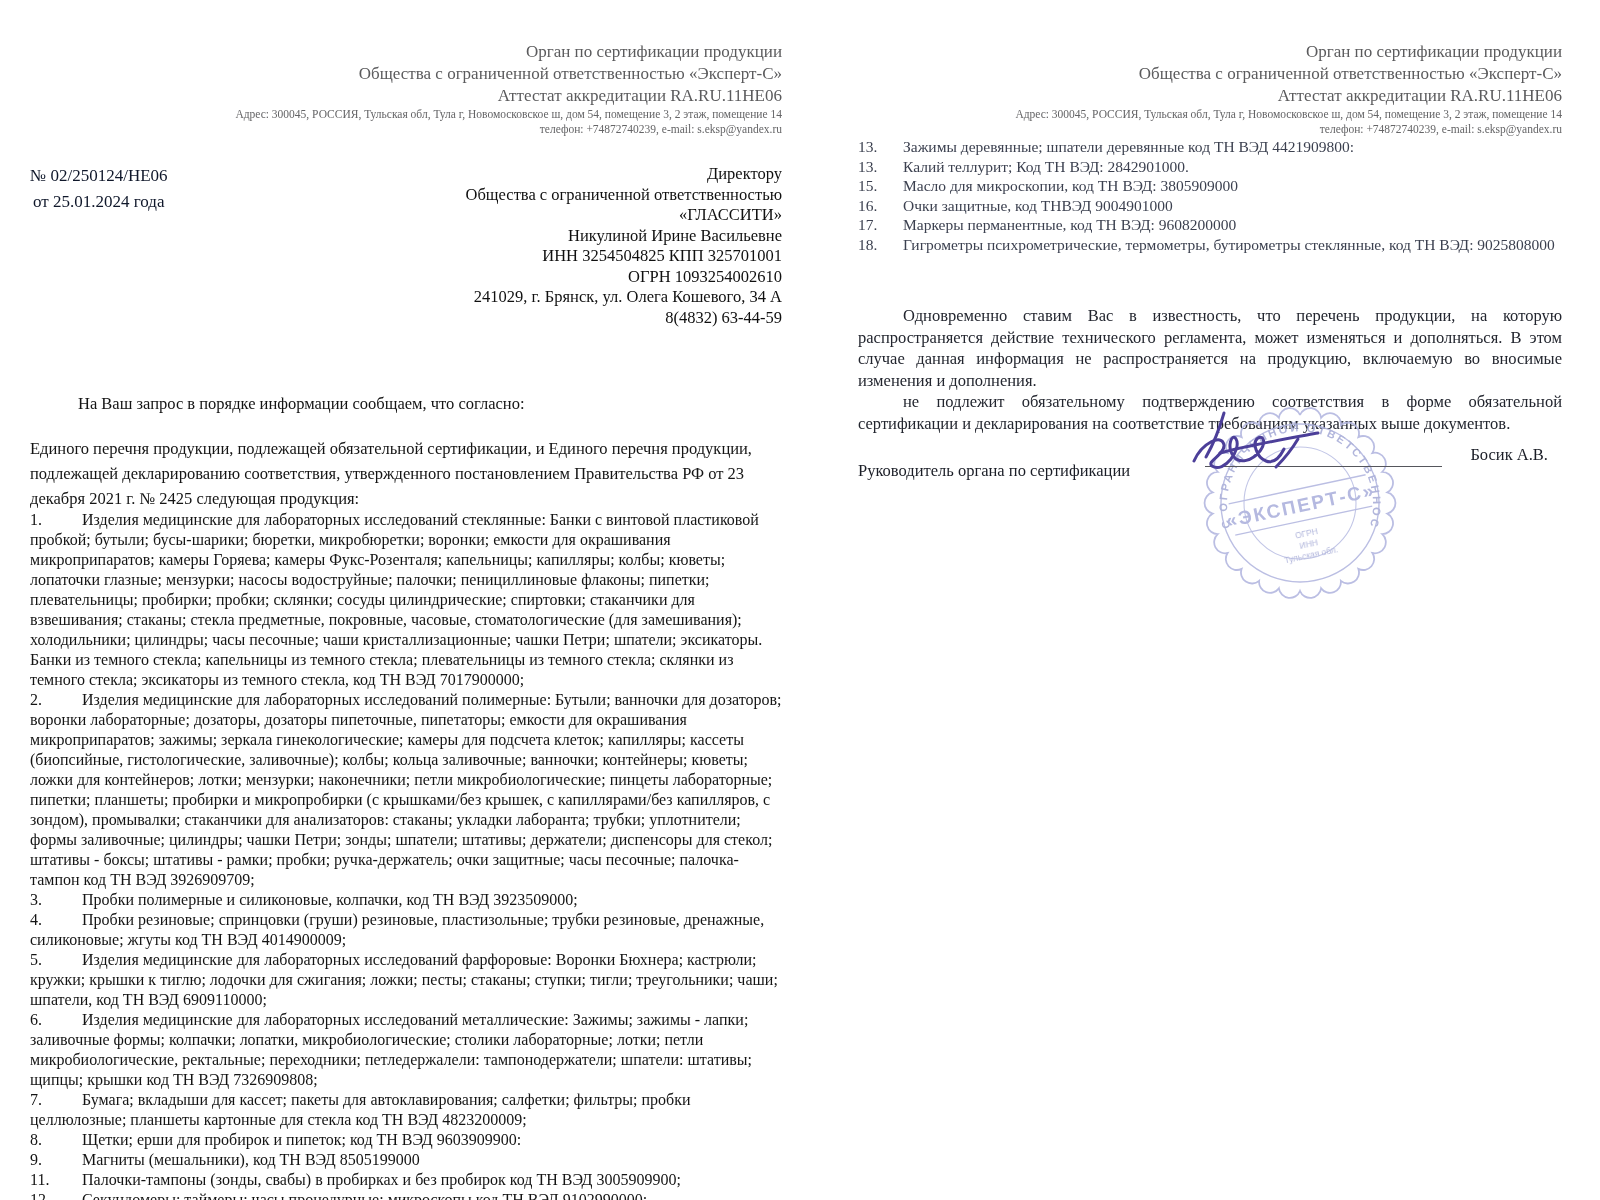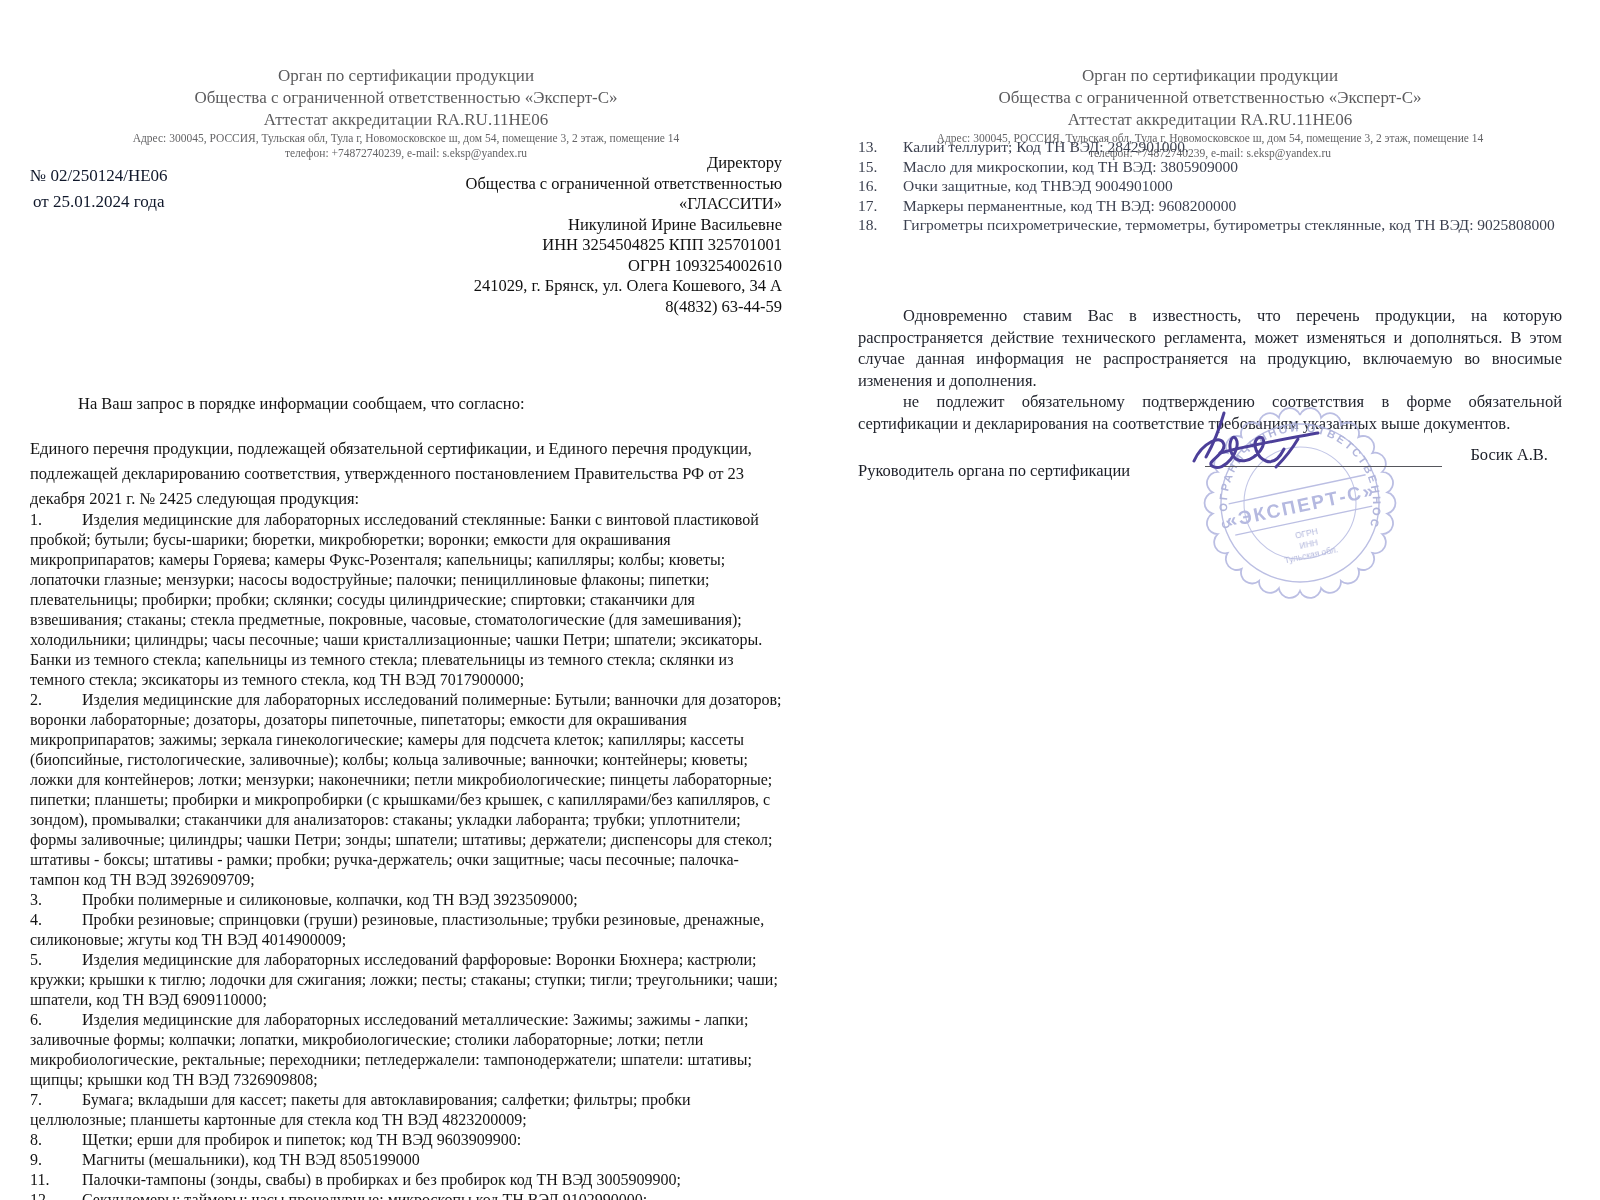--- a/index.html
+++ b/index.html
@@ -5,27 +5,27 @@
   html,body{margin:0;padding:0;}
   body{
     width:1600px;height:1200px;background:#ffffff;position:relative;overflow:hidden;
     font-family:"Liberation Serif","DejaVu Serif",serif;color:#141414;
   }
   .page{position:absolute;top:33px;}
   .p1{left:30px;width:752px;height:1150px;}
   .p2{left:858px;width:704px;height:1150px;}
 
   
-  .hdr{position:absolute;top:8px;left:0;right:0;text-align:center;color:#5b5b5d;margin-top:24px;}
+  .hdr{position:absolute;top:8px;left:0;right:0;text-align:right;color:#5b5b5d;}
   .hdr .h-main{font-size:17px;line-height:22px;}
   .hdr .h-small{font-size:11.5px;line-height:15px;color:#646466;}
 
   
   .refblock{position:absolute;top:130px;left:0;font-size:17px;line-height:26px;color:#0f172a;text-align:center;}
-  .addressee{position:absolute;top:120px;right:0;text-align:right;font-size:16.5px;line-height:20.5px;color:#101010;}
+  .addressee{position:absolute;top:131px;right:0;text-align:right;font-size:16.5px;line-height:20.5px;color:#101010;}
   .intro{position:absolute;top:361px;left:0;right:0;font-size:16.5px;line-height:20px;margin:0;text-indent:48px;}
   .legal{position:absolute;top:403px;left:0;right:0;font-size:16.5px;line-height:25px;margin:0;}
   .items1{position:absolute;top:477px;left:0;right:0;font-size:16px;line-height:20px;}
   .items1 p{margin:0;}
   .inum1{display:inline-block;width:52px;}
 
   
   .items2{position:absolute;top:104px;left:0;right:0;font-size:15.5px;line-height:19.5px;color:#3c4150;}
   .items2 p{margin:0;}
   .inum2{display:inline-block;width:45px;}
@@ -91,20 +91,21 @@
 <div class="page p2">
   <div class="hdr">
     <div class="h-main">Орган по сертификации продукции</div>
     <div class="h-main">Общества с ограниченной ответственностью «Эксперт-С»</div>
     <div class="h-main">Аттестат аккредитации RA.RU.11НЕ06</div>
     <div class="h-small">Адрес: 300045, РОССИЯ, Тульская обл, Тула г, Новомосковское ш, дом 54, помещение 3, 2 этаж, помещение 14</div>
     <div class="h-small">телефон: +74872740239, e-mail: s.eksp@yandex.ru</div>
   </div>
 
   <div class="items2">
+    <p><span class="inum2">13.</span><span>Зажимы деревянные; шпатели деревянные код ТН ВЭД 4421909800:</span></p>
     <p><span class="inum2">13.</span><span>Калий теллурит; Код ТН ВЭД: 2842901000.</span></p>
     <p><span class="inum2">15.</span><span>Масло для микроскопии, код ТН ВЭД: 3805909000</span></p>
     <p><span class="inum2">16.</span><span>Очки защитные, код ТНВЭД 9004901000</span></p>
     <p><span class="inum2">17.</span><span>Маркеры перманентные, код ТН ВЭД: 9608200000</span></p>
     <p><span class="inum2">18.</span><span>Гигрометры психрометрические, термометры, бутирометры стеклянные, код ТН ВЭД: 9025808000</span></p>
   </div>
 
   <div class="paras">
     <p>Одновременно ставим Вас в известность, что перечень продукции, на которую распространяется действие технического регламента, может изменяться и дополняться. В этом случае данная информация не распространяется на продукцию, включаемую во вносимые изменения и дополнения.</p>
     <p>не подлежит обязательному подтверждению соответствия в форме обязательной сертификации и декларирования на соответствие требованиям указанных выше документов.</p>

